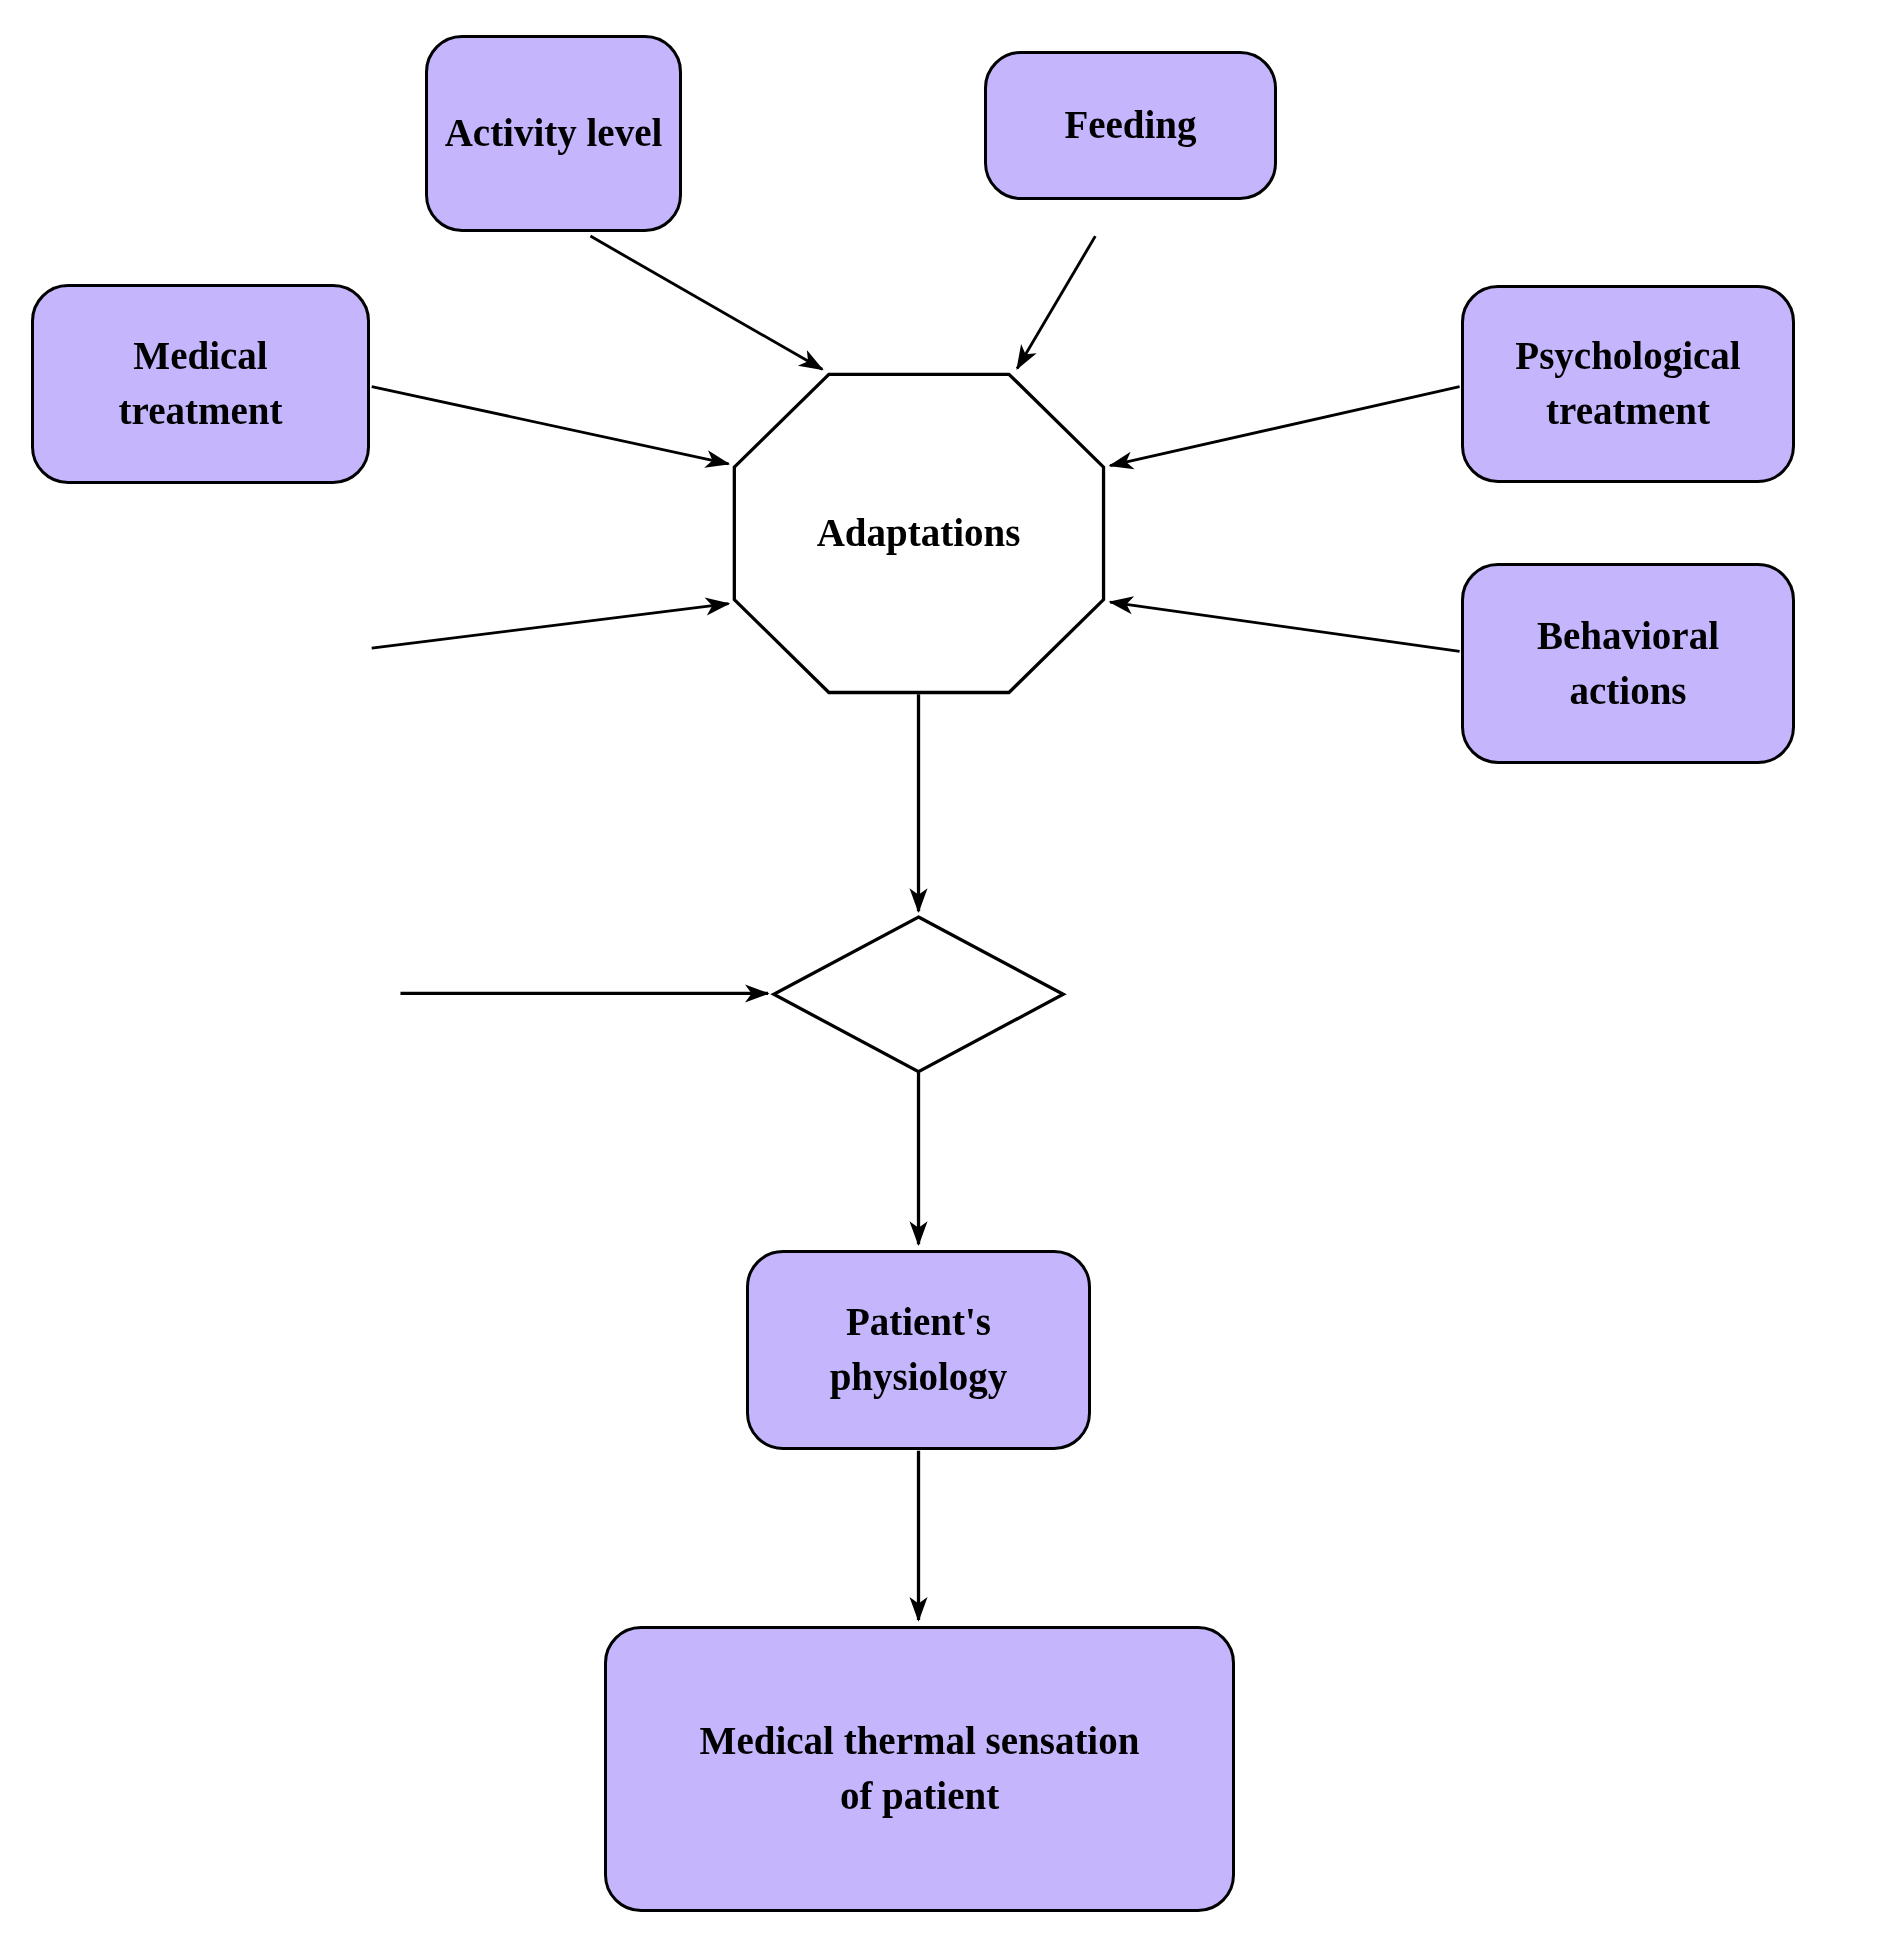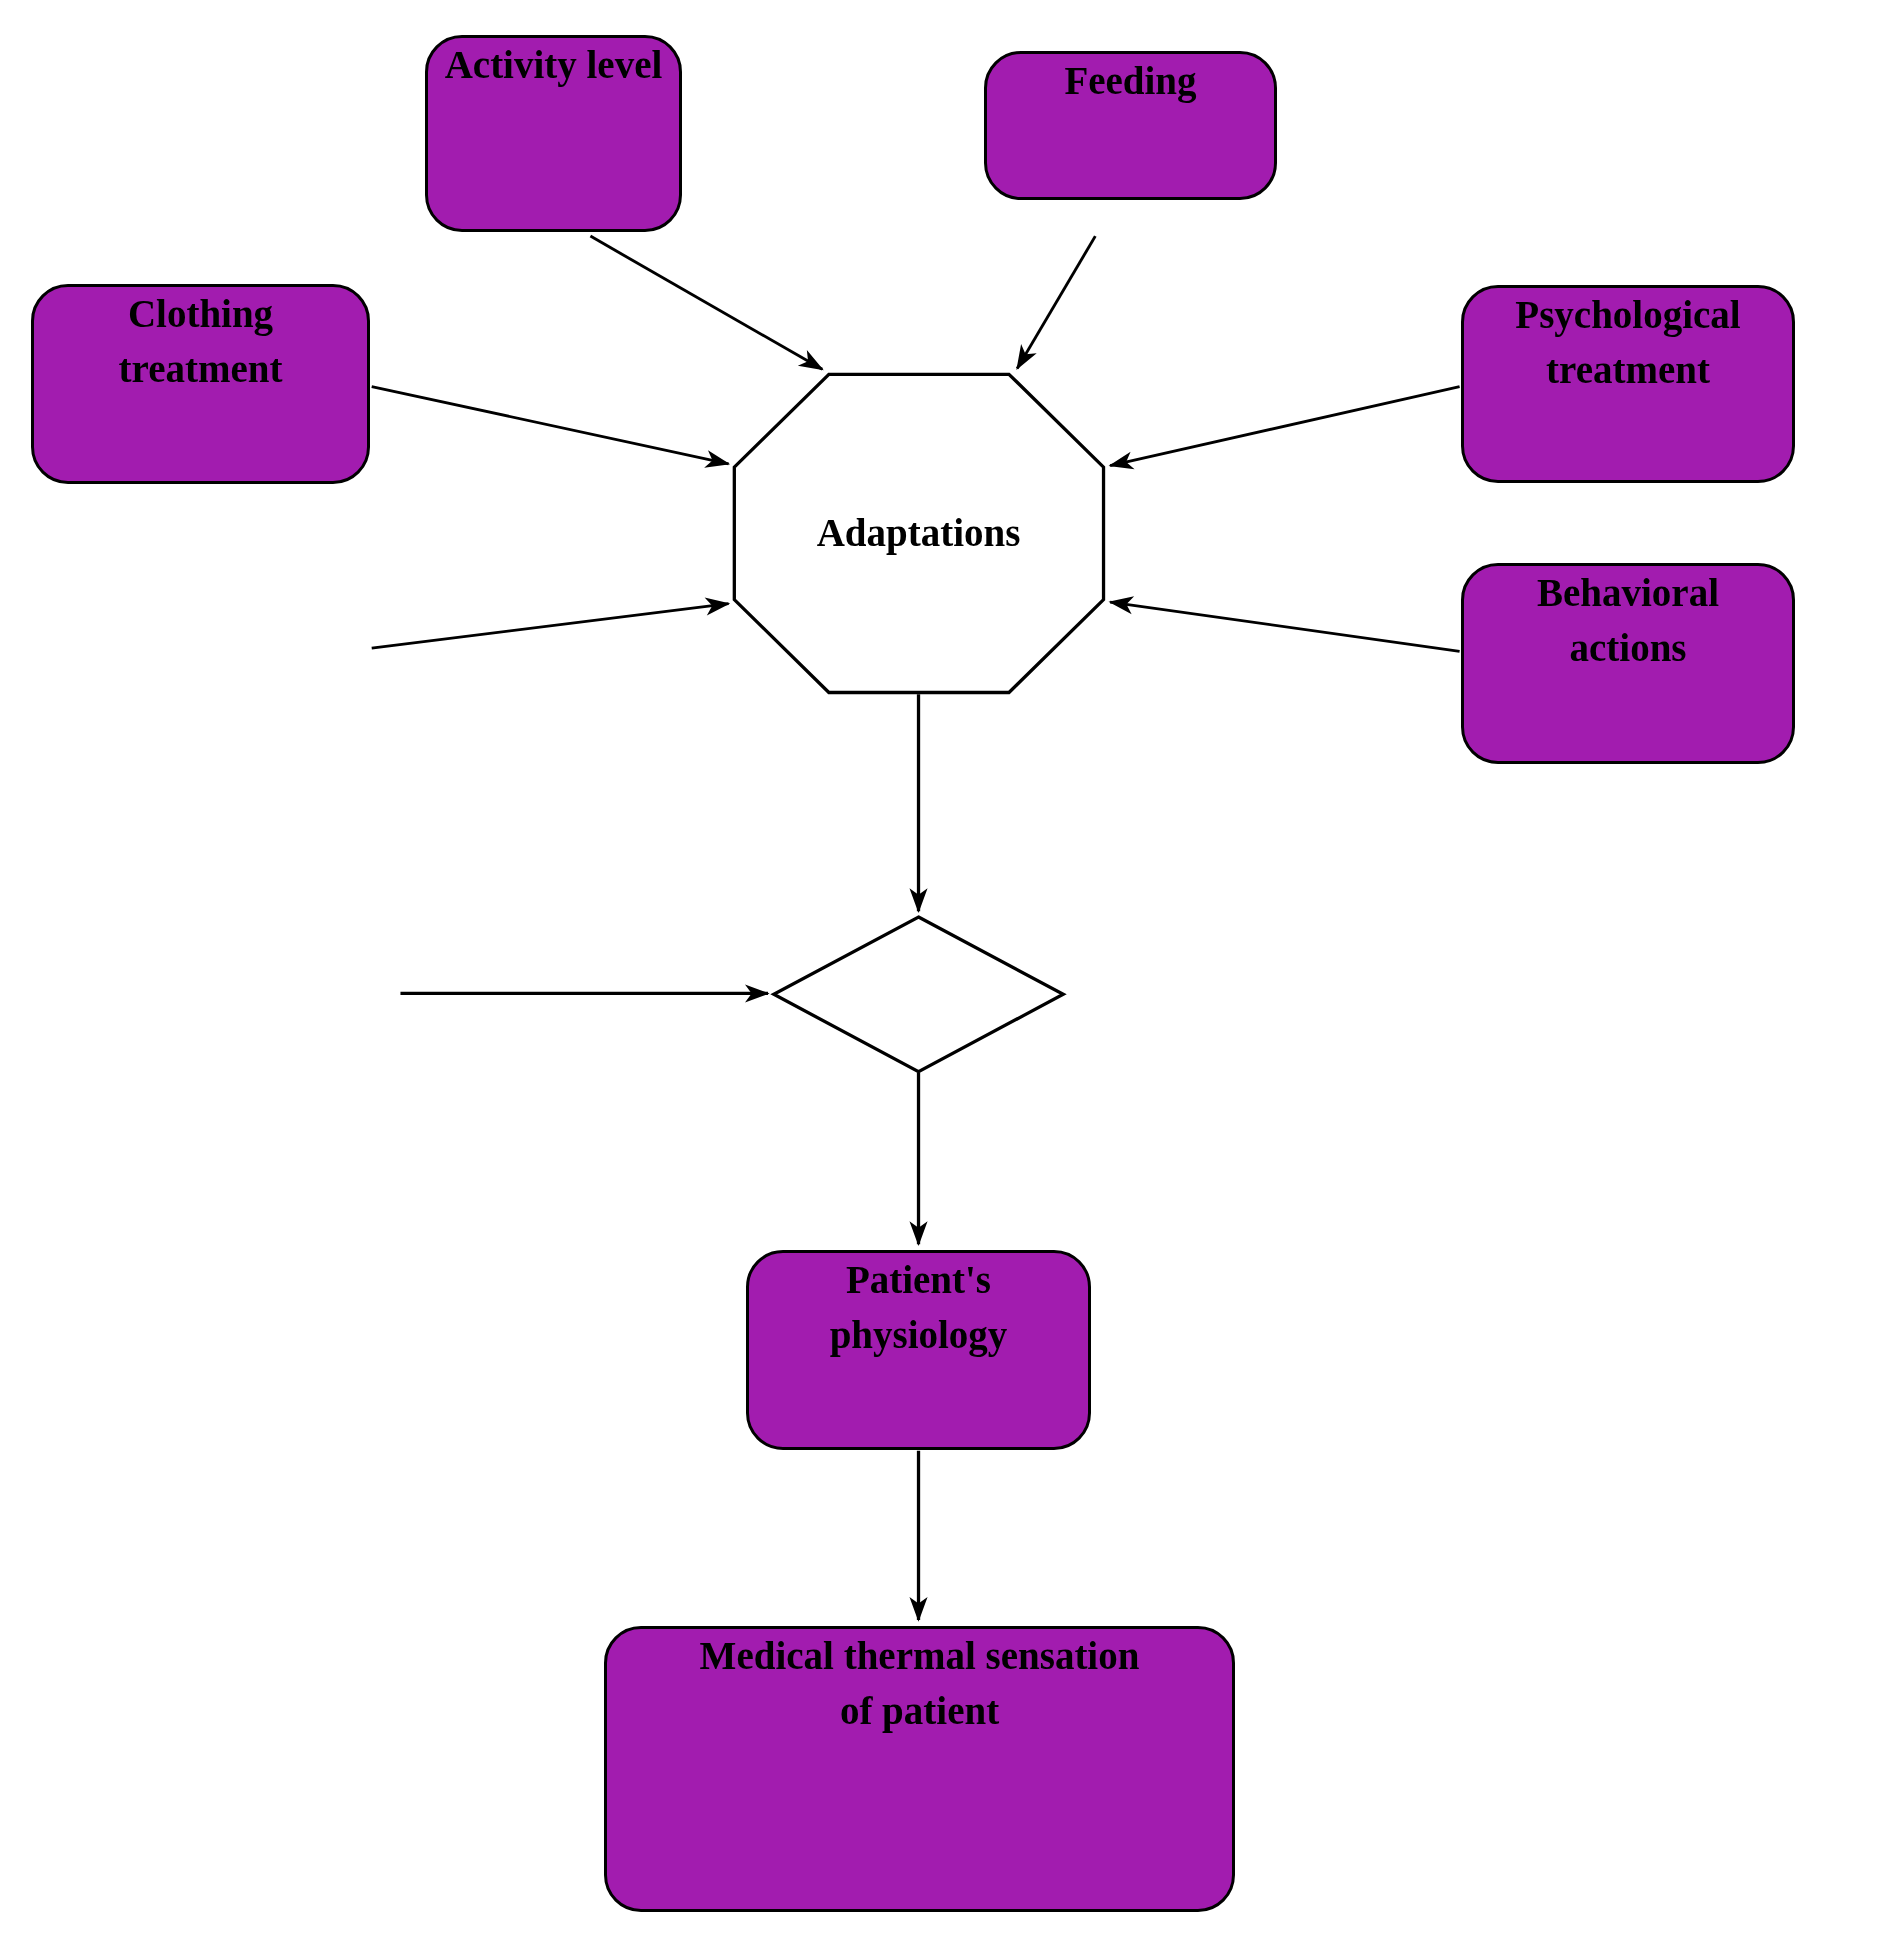--- a/index.html
+++ b/index.html
@@ -13,24 +13,25 @@
     overflow: hidden;
   }
   #connector-layer {
     position: absolute;
     left: 0; top: 0;
     width: 1902px; height: 1945px;
   }
   .node {
     position: absolute;
     box-sizing: border-box;
-    background: #a21caf;
+    background: #c4b5fd;
     border: 3.3px solid #000000;
     border-radius: 37px;
     display: flex;
+    align-items: center;
     justify-content: center;
     text-align: center;
   }
   .node-label, .octagon-label-text {
     font-weight: 700;
     font-size: 39px;
     line-height: 1.4;
     white-space: pre-line;
     text-align: center;
   }
@@ -74,21 +75,21 @@
 
   <div class="node" style="left:425px; top:35px; width:257px; height:197px;">
     <span class="node-label">Activity level</span>
   </div>
 
   <div class="node" style="left:984px; top:35px; width:293px; height:149px;margin-top:16px;">
     <span class="node-label">Feeding</span>
   </div>
 
   <div class="node" style="left:31px; top:284px; width:339px; height:200px;">
-    <span class="node-label">Clothing
+    <span class="node-label">Medical
 treatment</span>
   </div>
 
 
   <div class="node" style="left:1461px; top:285px; width:334px; height:198px;">
     <span class="node-label">Psychological
 treatment</span>
   </div>
 
   <div class="node" style="left:1461px; top:563px; width:334px; height:201px;">

